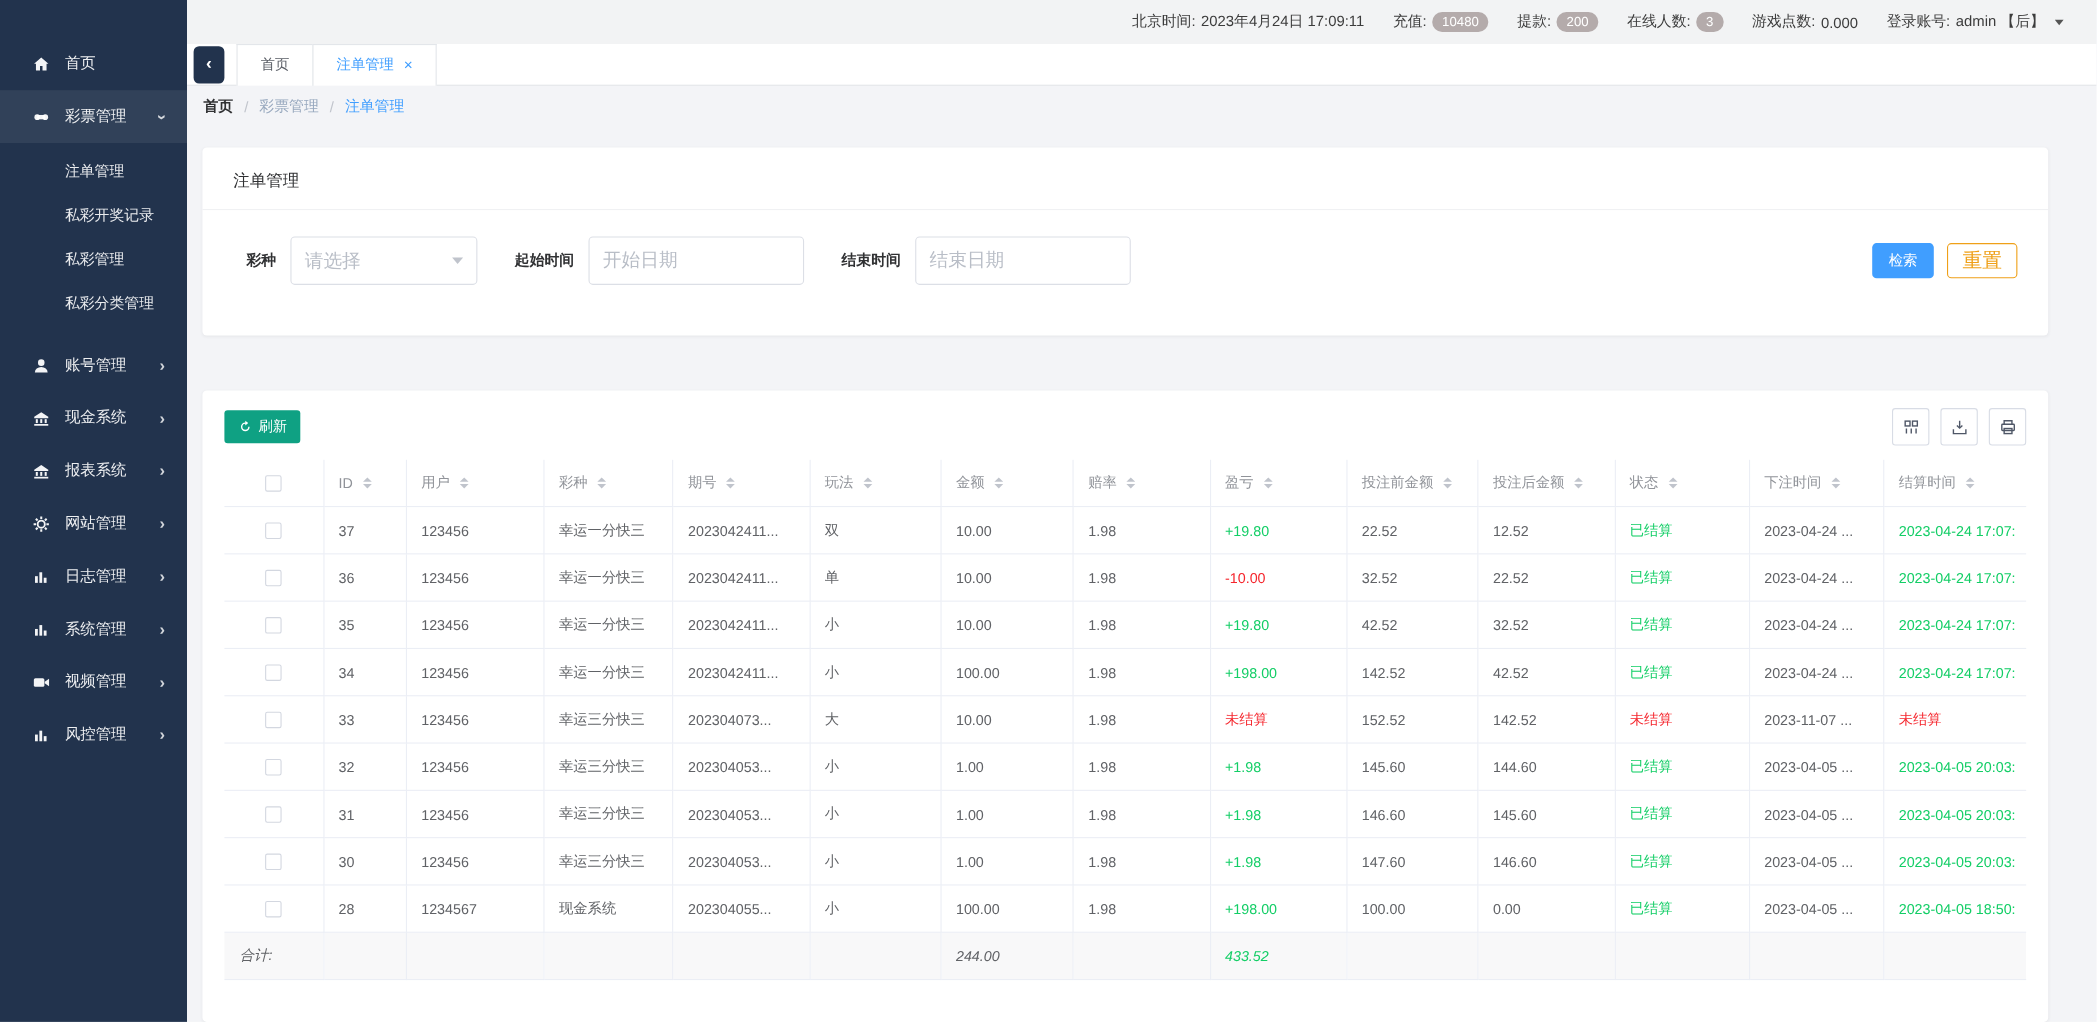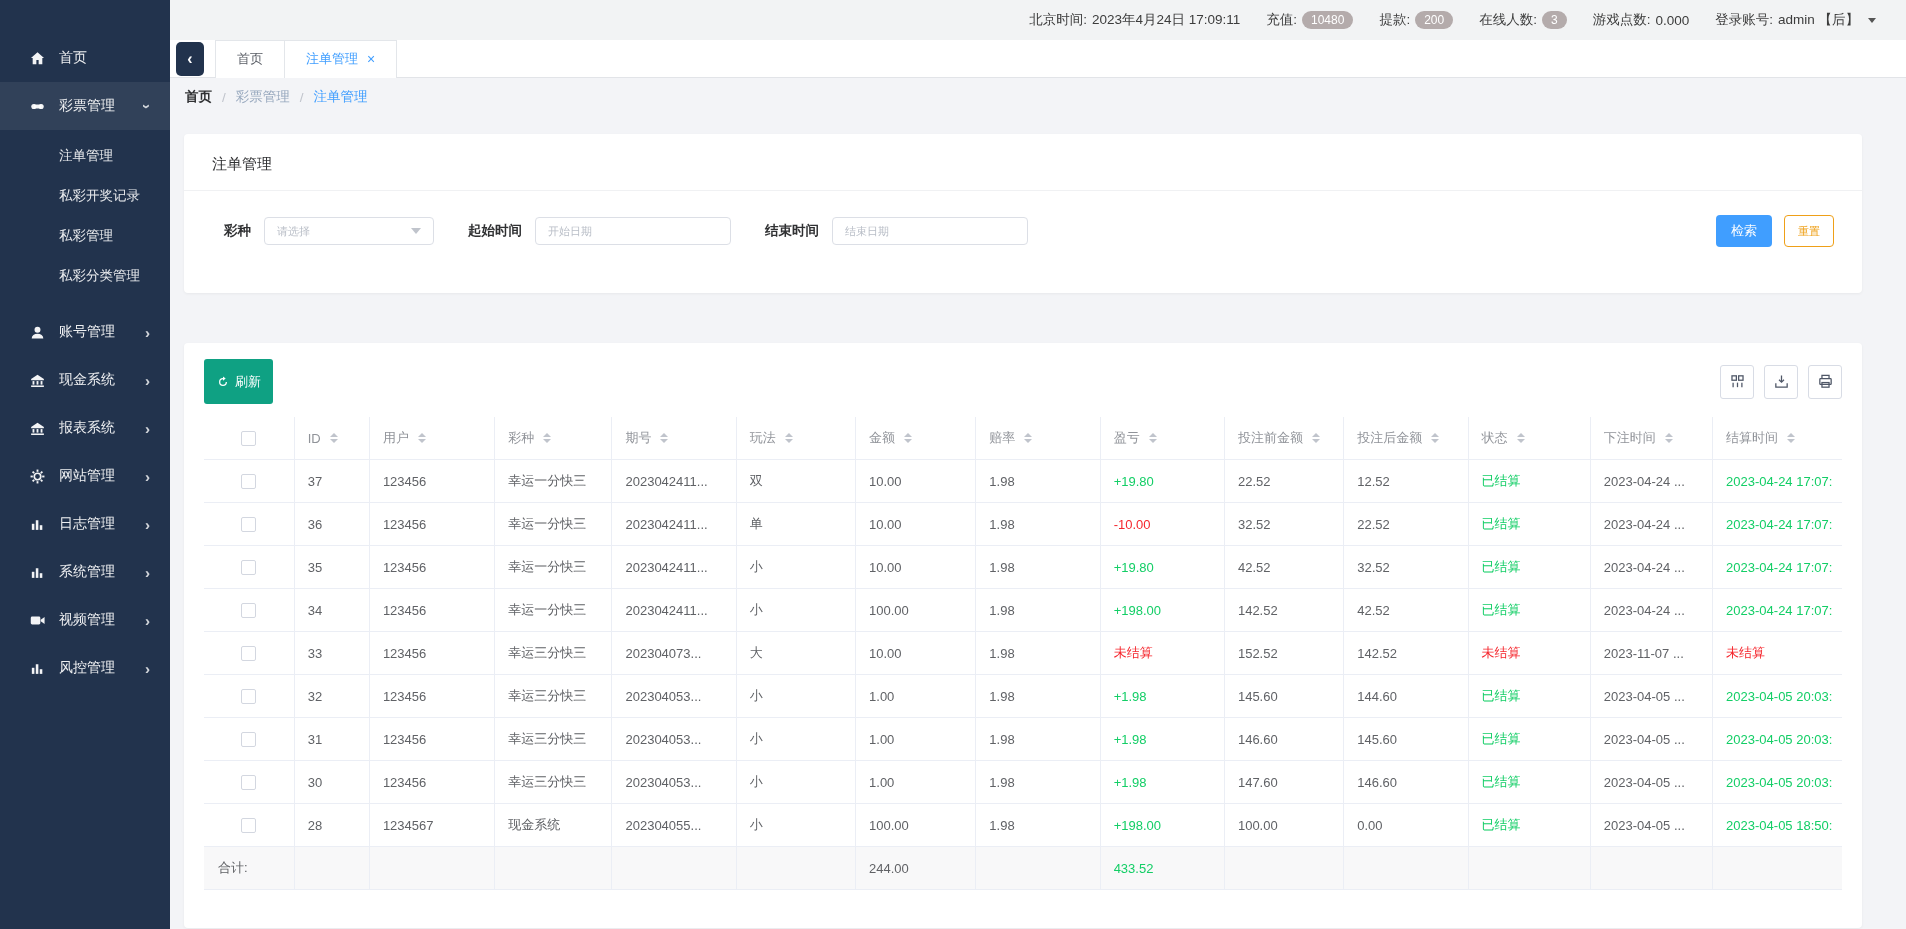--- a/index.html
+++ b/index.html
@@ -40,50 +40,50 @@
   .bc-item.first { color:#303133; font-weight:700; }
   .bc-item.last { color:var(--accent,#409eff); }
   .bc-sep { color:#c0c4cc; margin:0 10px; }
   
   .content { padding:18px 44px 0 14px; flex:1; }
   .card { background:#fff; border-radius:4px; box-shadow:0 1px 3px rgba(0,0,0,.05); }
   .card-title { padding:21px 28px 16px; font-size:15px; color:#303133; border-bottom:1px solid #f0f1f3; }
   .filter-row { display:flex; align-items:center; padding:24px 28px 46px 40px; }
   .f-group { display:flex; align-items:center; margin-right:34px; }
   .f-label { color:#303133; font-weight:700; font-size:13.5px; margin-right:13px; white-space:nowrap; }
-  .ctrl { height:28px; border:1px solid #dcdfe6; border-radius:4px; background:#fff; font-size:11px; color:#606266; padding:4px 12px; outline:none; }
+  .ctrl { height:44px; border:1px solid #dcdfe6; border-radius:4px; background:#fff; font-size:17px; color:#606266; padding:4px 12px; outline:none; }
   .ctrl::placeholder { color:#b9bec7; }
   .f-select { width:170px; display:flex; align-items:center; justify-content:space-between; color:#b9bec7; cursor:pointer; }
   .sel-caret { width:0; height:0; border-left:5px solid transparent; border-right:5px solid transparent; border-top:6px solid #c0c4cc; }
   .filter-actions { margin-left:auto; display:flex; gap:12px; }
   .btn-search { height:32px; padding:0 15px; background:var(--accent,#409eff); border:none; border-radius:4px; color:#fff; font-size:13px; cursor:pointer; }
-  .btn-reset { height:32px; padding:0 13px; background:#fff; border:1px solid var(--warning,#efa018); border-radius:4px; color:var(--warning,#efa018); font-size:11px; cursor:pointer; }
+  .btn-reset { height:32px; padding:0 13px; background:#fff; border:1px solid var(--warning,#efa018); border-radius:4px; color:var(--warning,#efa018); font-size:18px; cursor:pointer; }
   
   .table-card { margin-top:50px; padding:16px 20px 0; }
   .toolbar { display:flex; align-items:center; margin-bottom:13px; }
-  .btn-refresh { height:45px; padding:0 12px; background:var(--teal,#0fa183); border:none; border-radius:3px; color:#fff; font-size:13px; display:inline-flex; align-items:center; gap:5px; cursor:pointer; }
+  .btn-refresh { height:30px; padding:0 12px; background:var(--teal,#0fa183); border:none; border-radius:3px; color:#fff; font-size:13px; display:inline-flex; align-items:center; gap:5px; cursor:pointer; }
   .btn-refresh svg { width:14px; height:14px; }
   .toolbar-right { margin-left:auto; display:flex; gap:10px; }
   .icon-btn { width:34px; height:34px; border:1px solid #d8dce5; border-radius:3px; background:#fff; display:flex; align-items:center; justify-content:center; color:#4f5767; cursor:pointer; }
   .icon-btn svg { width:17px; height:17px; }
   table { width:100%; border-collapse:collapse; table-layout:fixed; font-size:13px; }
   th, td { border-bottom:1px solid #ebeef5; border-right:1px solid #ebeef5; padding:12px 10px 12px 13px; text-align:left; white-space:nowrap; overflow:hidden; }
   th:last-child, td:last-child { border-right:none; }
   th { color:#909399; font-weight:400; }
   td { color:#606266; }
   .th-inner { display:inline-flex; align-items:center; gap:9px; }
   .sort { display:inline-flex; flex-direction:column; gap:2px; }
   .sort i { display:block; width:0; height:0; border-left:4px solid transparent; border-right:4px solid transparent; }
   .sort .up { border-bottom:4.5px solid #c0c4cc; }
   .sort .dn { border-top:4.5px solid #c0c4cc; }
   .cb-cell { text-align:center; padding-left:10px; }
   .cb { display:inline-block; width:15px; height:15px; border:1px solid #d3d7e0; border-radius:2px; background:#fff; vertical-align:middle; cursor:pointer; }
   .green { color:var(--green,#13ce66); }
   .red { color:var(--red,#f5262d); }
-  tr.total-row td { background:#f8f8f9; }
+  tr.total-row td { background:#f8f8f9;font-style:italic; }
   
   .pagination { display:flex; align-items:center; padding:16px 4px 22px; gap:7px; font-size:13px; color:#606266; }
 </style>
 </head>
 <body>
 
 <aside class="sidebar">
   <nav id="sidebar-menu">
       <div class="s-item">
         <span class="s-icon">

